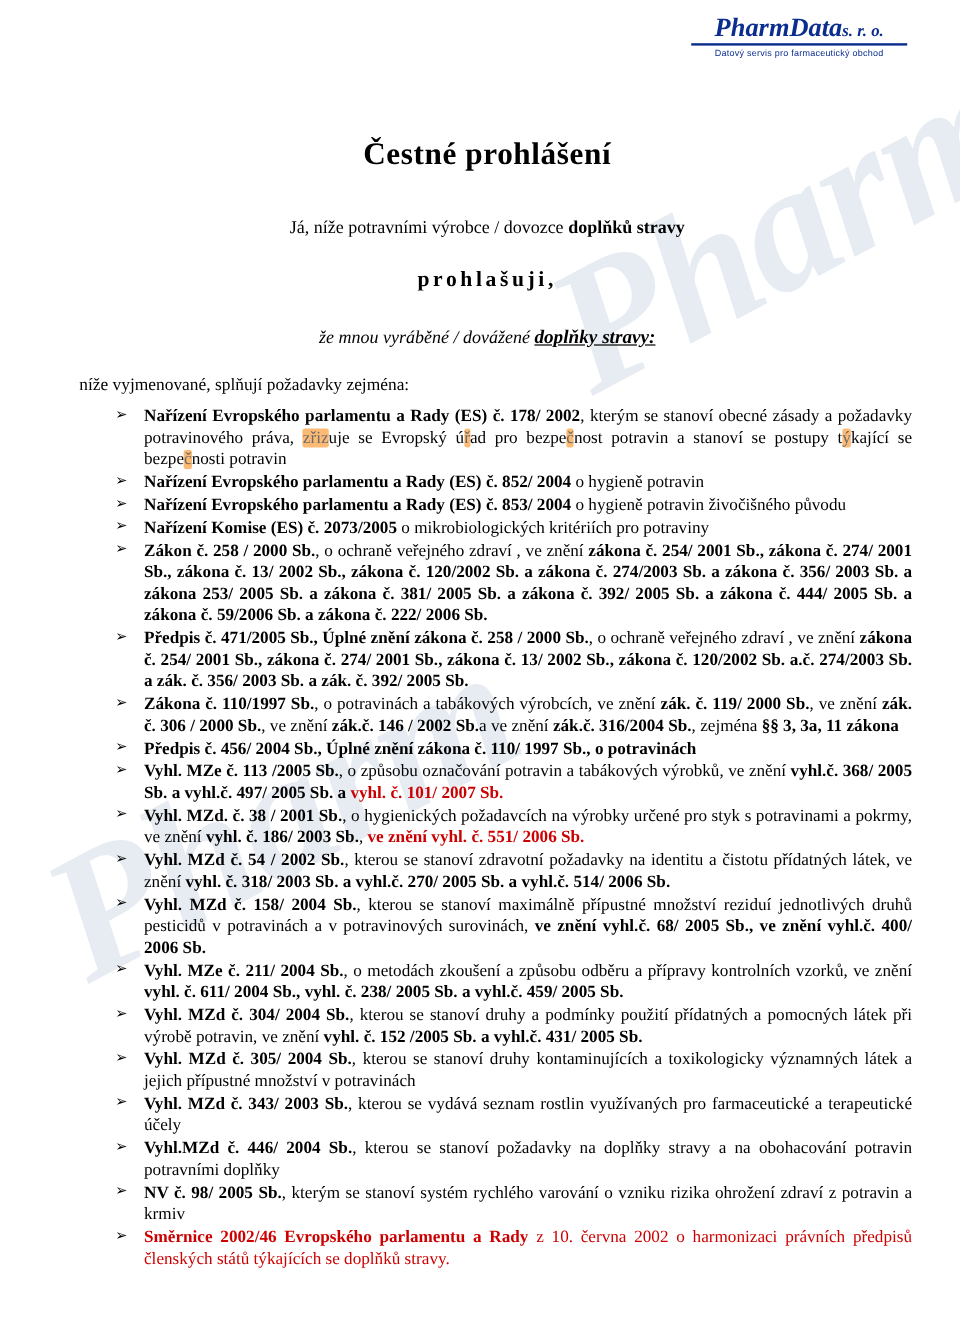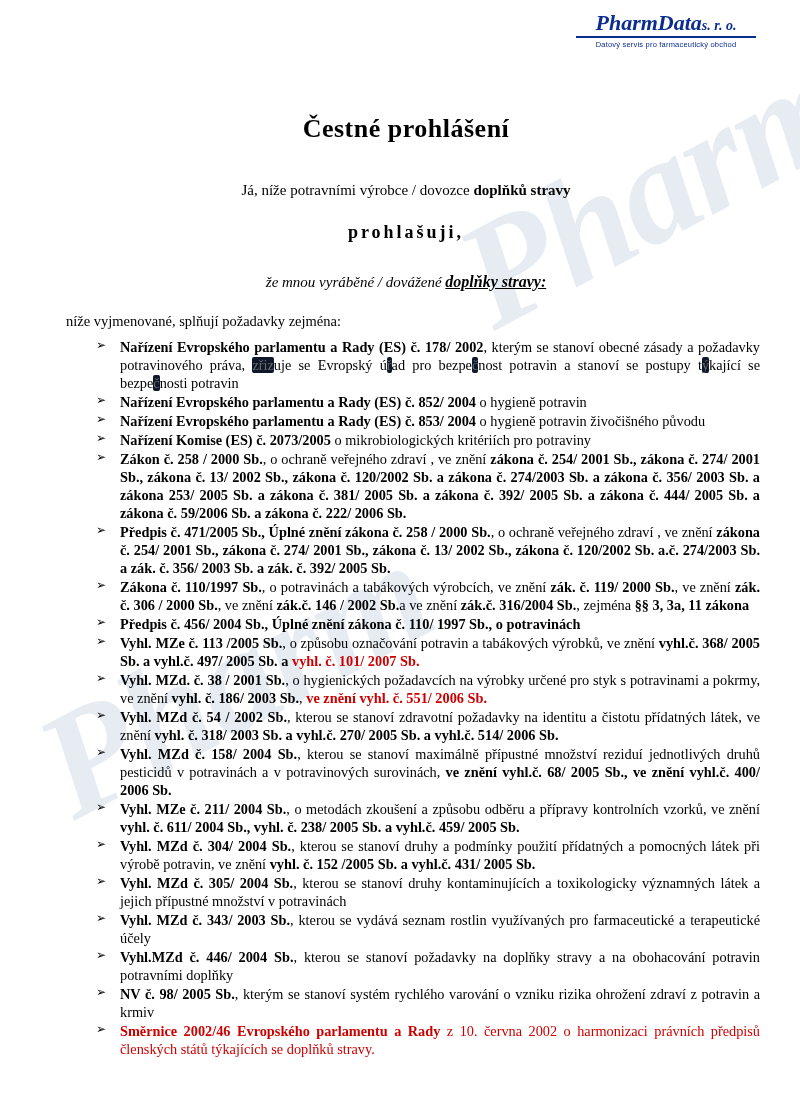--- a/index.html
+++ b/index.html
@@ -149,21 +149,21 @@
     position: absolute;
     left: -24px;
     top: 0px;
     font-size: 12px;
     color: #000;
   }
   b { font-weight: bold; }
   .red { color: #cc0000; }
   .redb { color: #cc0000; font-weight: bold; }
   .blot {
-    background: #0f172a;
+    background: #fdba74;
     color: #6b6b6b;
     border-radius: 2px;
   }
 </style>
 </head>
 <body>
 
 <div class="watermark">
   <div class="wm-text wm-1">Pharm</div>
   <div class="wm-text wm-2">Pharm</div>

